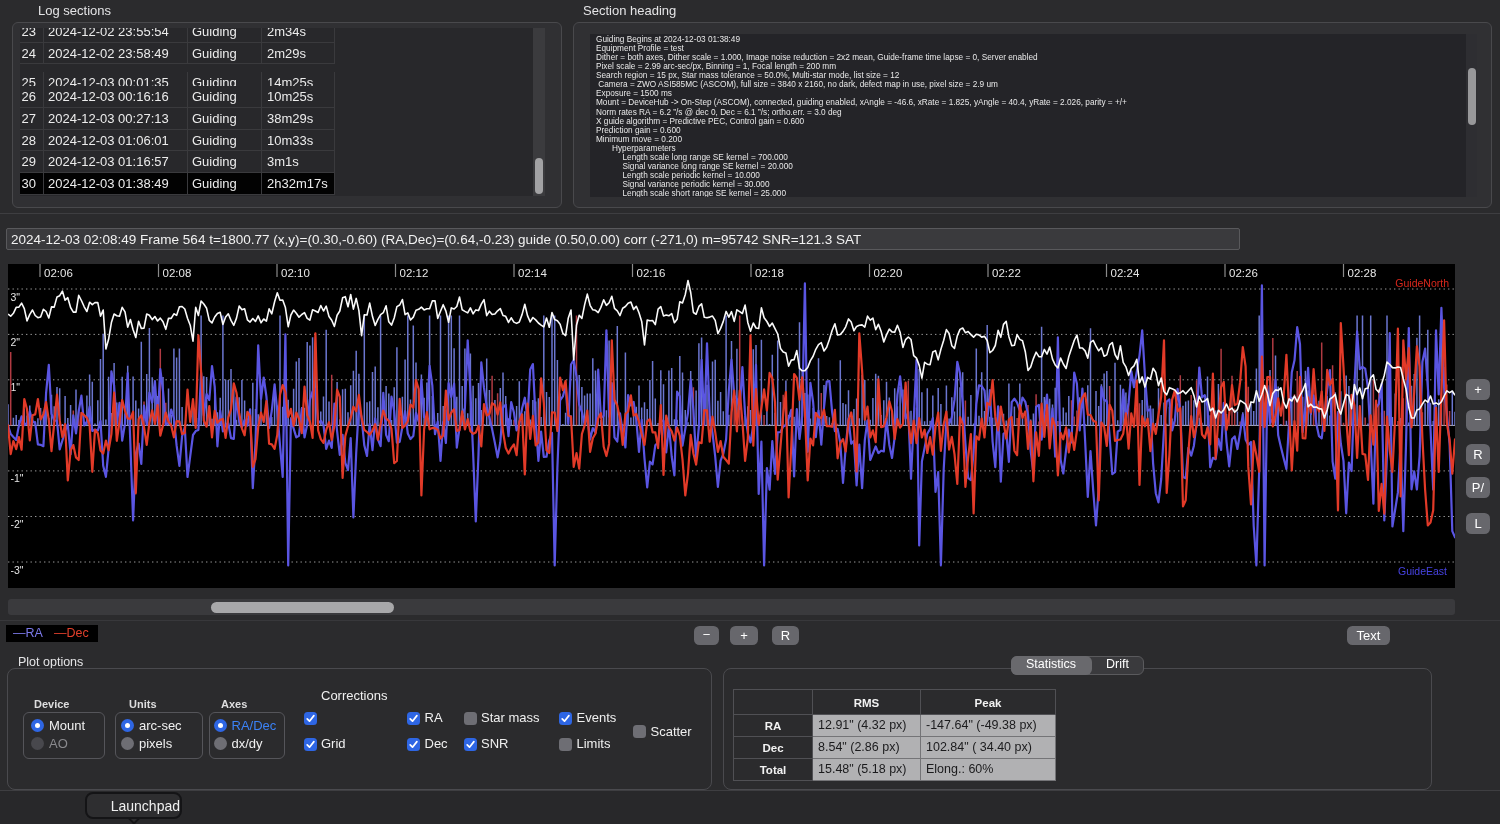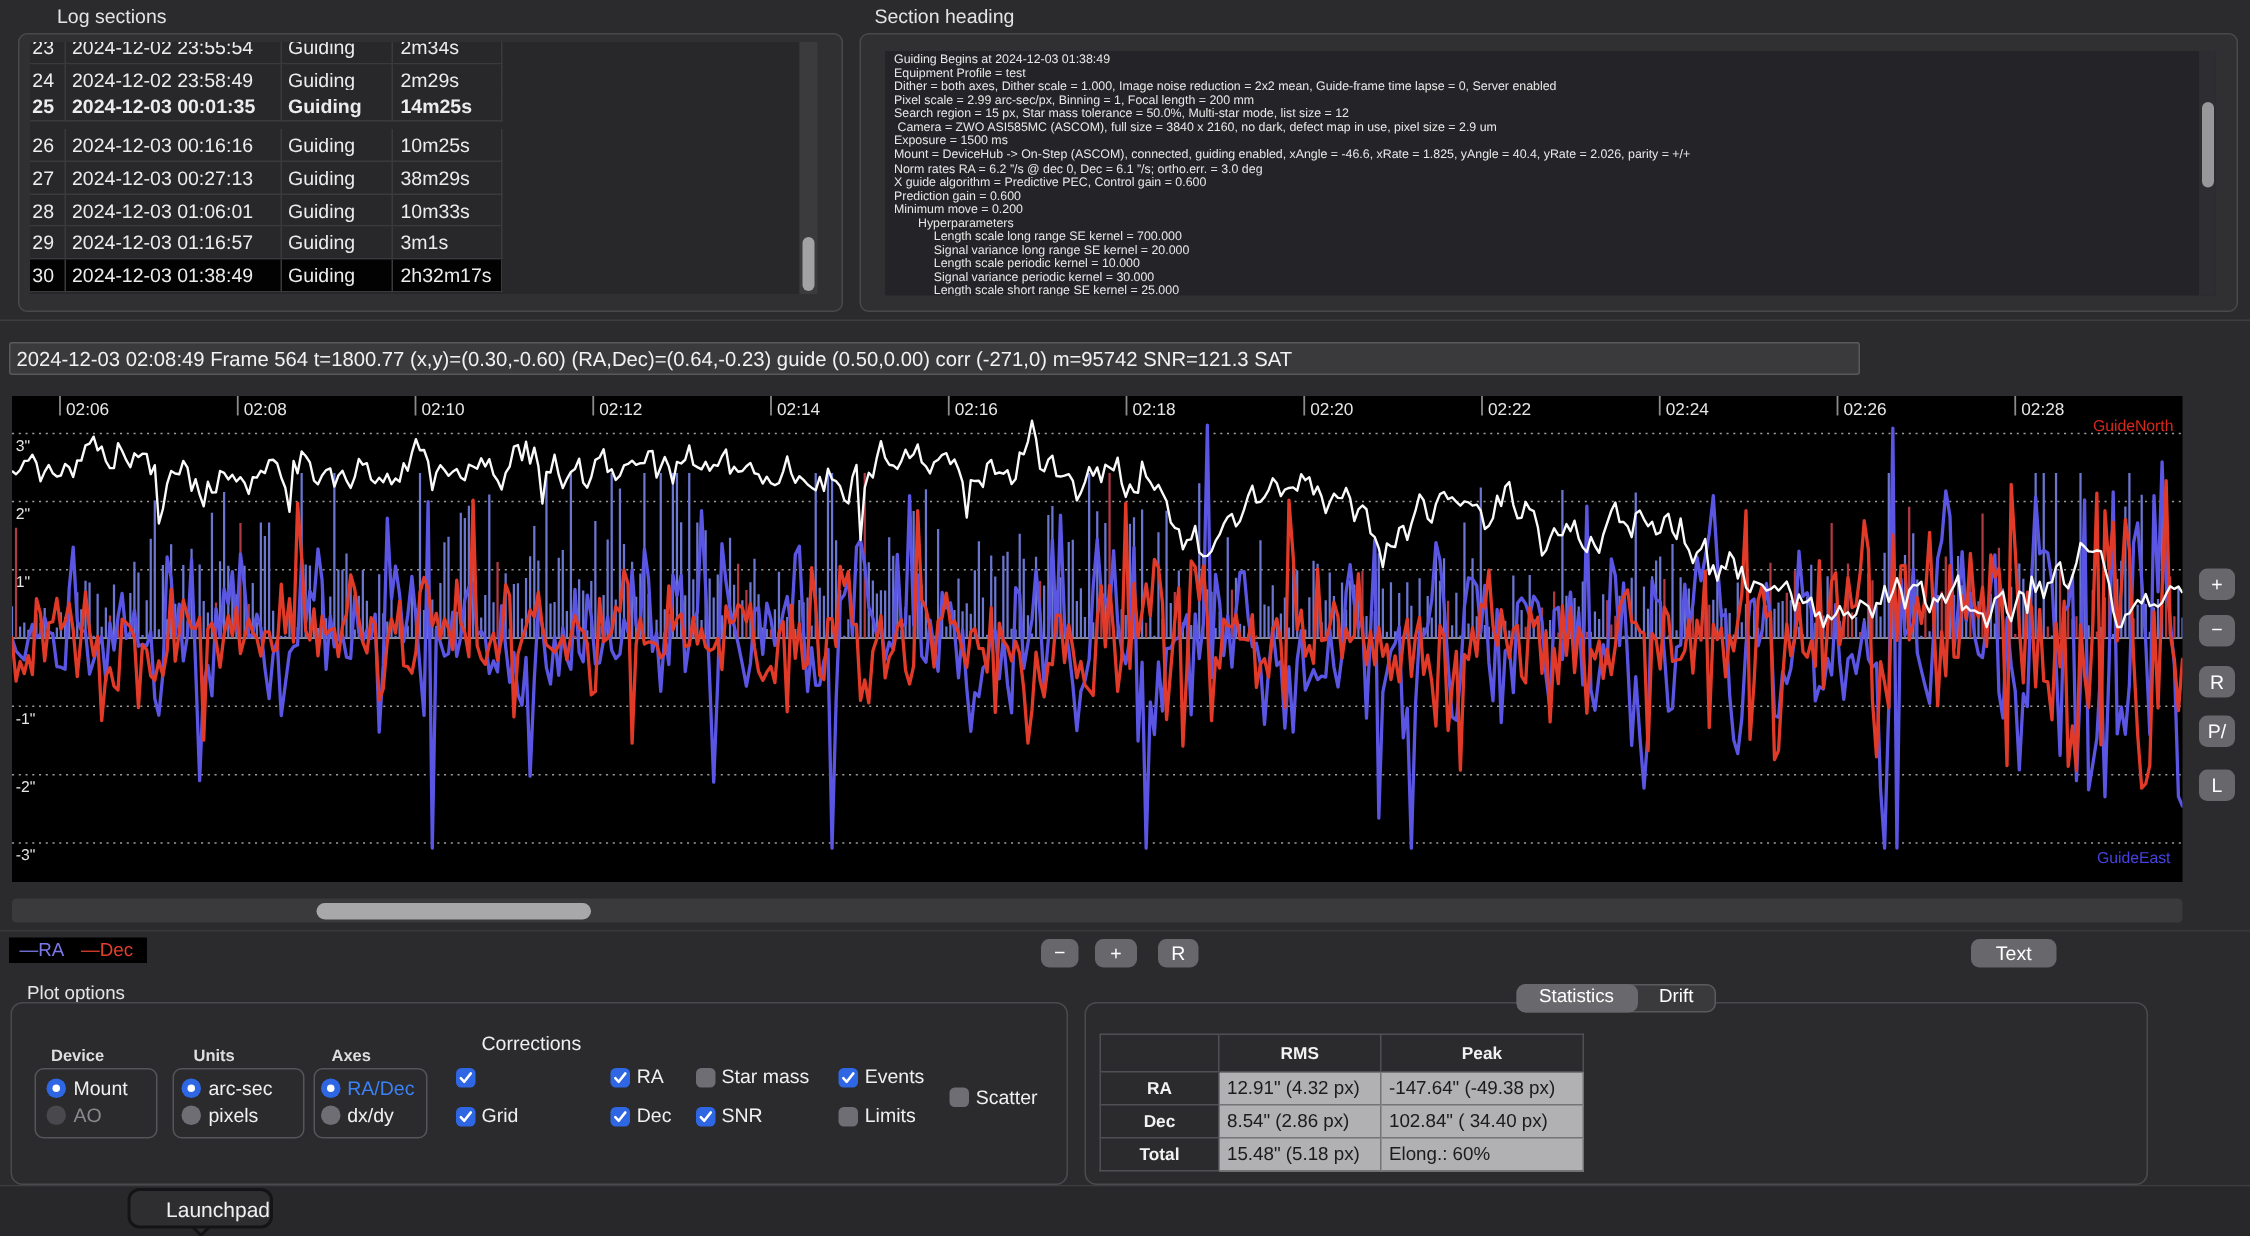--- a/index.html
+++ b/index.html
@@ -44,21 +44,21 @@
         <div class="c c1">2024-12-02 23:55:54</div>
         <div class="c c2">Guiding</div>
         <div class="c c3">2m34s</div>
       </div>
       <div class="trow" style="top:16.2px;">
 <div class="c c0">24</div>
         <div class="c c1">2024-12-02 23:58:49</div>
         <div class="c c2">Guiding</div>
         <div class="c c3">2m29s</div>
       </div>
-      <div class="trow" style="top:33px;font-weight:bold;">
+      <div class="trow" style="top:45px;">
 <div class="c c0">25</div>
         <div class="c c1">2024-12-03 00:01:35</div>
         <div class="c c2">Guiding</div>
         <div class="c c3">14m25s</div>
       </div>
       <div class="trow" style="top:59.7px;">
 <div class="c c0">26</div>
         <div class="c c1">2024-12-03 00:16:16</div>
         <div class="c c2">Guiding</div>
         <div class="c c3">10m25s</div>
@@ -170,21 +170,21 @@
 <div class="abs" style="left:0;top:620px;width:1500px;height:1px;background:#38383b"></div>
 
 <div class="abs" style="left:6px;top:624.5px;width:92px;height:17.5px;background:#000">
 <span class="abs" style="left:7px;top:1.5px;font-size:12.5px;color:#7b79ea">—RA</span>
 <span class="abs" style="left:48px;top:1.5px;font-size:12.5px;color:#e2402c">—Dec</span>
 </div>
 
 <div class="btn" style="left:694px;top:625.5px;width:25px;height:19px;line-height:18px">−</div>
 <div class="btn" style="left:730px;top:625.5px;width:28px;height:19px;line-height:19px">+</div>
 <div class="btn" style="left:772px;top:625.5px;width:27px;height:19px;line-height:19px">R</div>
-<div class="btn" style="left:1314px;top:625.5px;width:57px;height:19.5px;line-height:19px">Text</div>
+<div class="btn" style="left:1347px;top:625.5px;width:43px;height:19.5px;line-height:19px">Text</div>
 
 <div class="glab" style="left:18px;top:654.5px;font-size:12.5px">Plot options</div>
 <div class="abs" style="left:6.5px;top:668px;width:705px;height:122px;border:1px solid #4a4a4e;border-radius:8px"></div>
 <div class="shead" style="left:34px;top:698px">Device</div>
 <div class="sbox" style="left:23px;top:712px;width:82px;height:46.5px"></div>
 <div class="shead" style="left:129px;top:698px">Units</div>
 <div class="sbox" style="left:115px;top:712px;width:87.5px;height:46.5px"></div>
 <div class="shead" style="left:221px;top:698px">Axes</div>
 <div class="sbox" style="left:209px;top:712px;width:76px;height:46.5px"></div>
 <div class="rad" style="left:30.5px;top:719.0px;background:#2e66e4">

